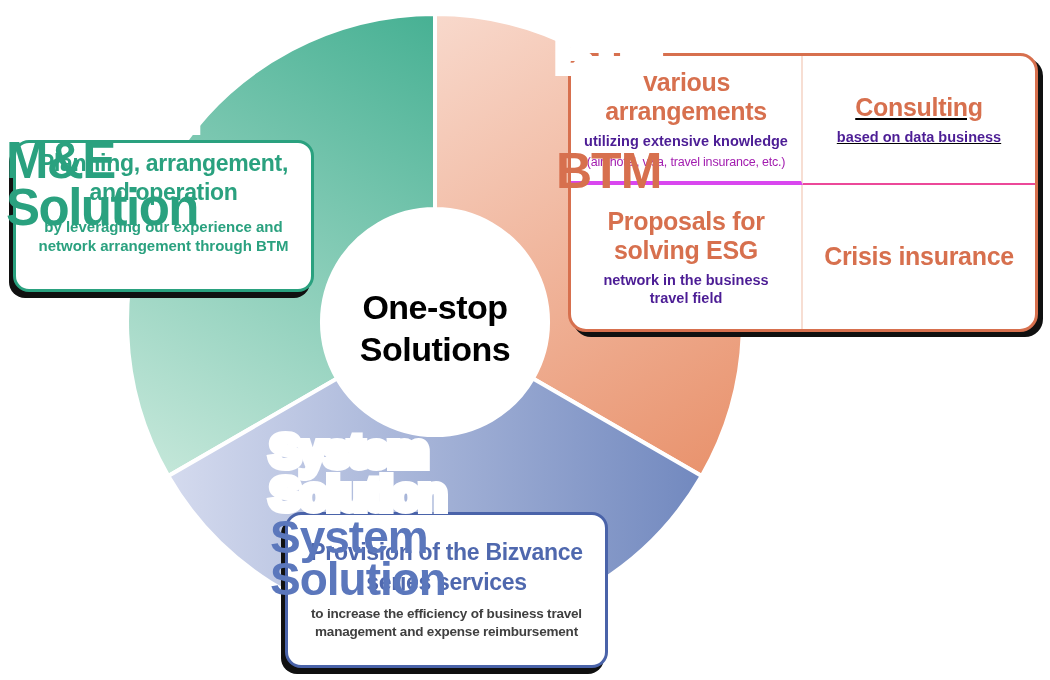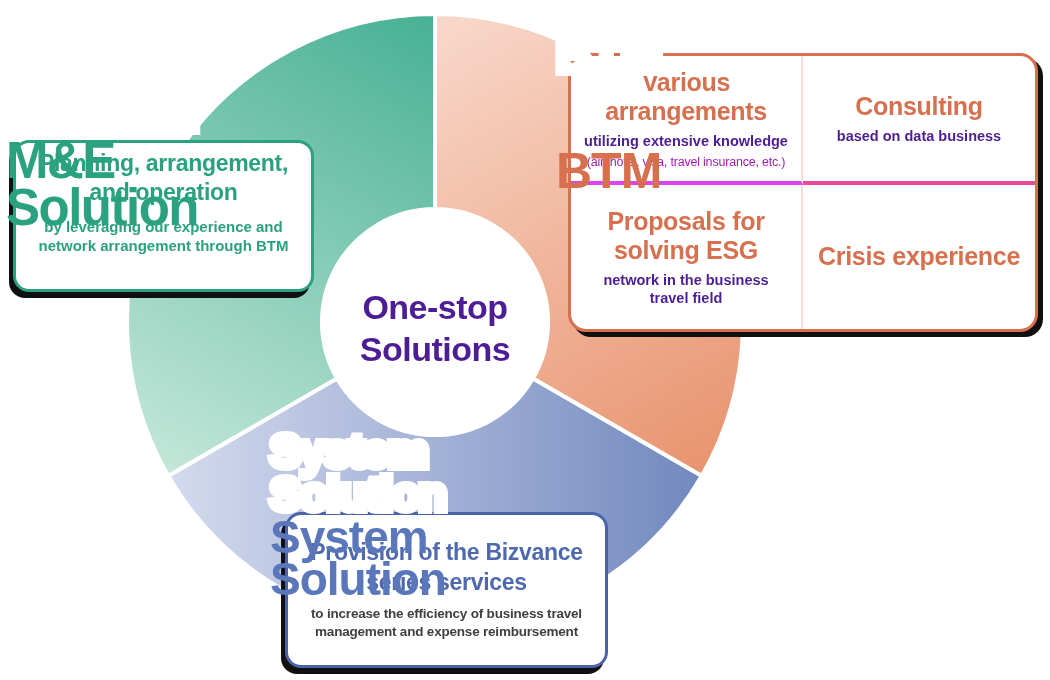--- a/index.html
+++ b/index.html
@@ -13,21 +13,21 @@
   .title { position:absolute; font-weight:800; white-space:pre-line; z-index:30; }
   .title .outline { position:absolute; inset:0; -webkit-text-stroke:8px #ffffff; color:#ffffff; }
   .title .fill { position:relative; }
   #title-me     { left:6px;   top:44px;  font-size:51px; line-height:0.92; letter-spacing:-1.5px; color:#2aa17f; }
   #title-btm    { left:556px; top:18px;  font-size:50px; letter-spacing:-1px;  color:#d7704e;margin-top:8px; }
   #title-system { left:270px; top:430px; font-size:46px; line-height:0.93; letter-spacing:-1px; color:#5b77bc; }
 
   #center-label {
     position:absolute; left:315px; top:286px; width:240px; text-align:center;
     font-size:34px; line-height:1.24; font-weight:bold; letter-spacing:-0.5px;
-    color:#4c1d95; white-space:pre-line; z-index:10;
+    color:#000000; white-space:pre-line; z-index:10;
   }
 
   .card { position:absolute; background:#ffffff; box-sizing:border-box; z-index:20; }
 
   #card-me {
     left:13px; top:140px; width:301px; height:152px;
     border:3px solid #2aa17f; border-radius:16px; box-shadow:-4px 6px 0 #101010;
     display:flex; flex-direction:column; justify-content:flex-start; gap:10px;
     padding:6px 8px; text-align:center;
   }
@@ -35,21 +35,21 @@
   #card-me .body    { font-size:15px; font-weight:bold; color:#2aa17f; line-height:1.3; }
 
   #card-btm {
     left:568px; top:53px; width:470px; height:279px;
     border:3px solid #d7704e; border-radius:18px; box-shadow:5px 5px 0 #101010;
     display:grid; grid-template-columns:1fr 1fr; grid-template-rows:129px 1fr; overflow:hidden;
   }
   .btm-cell { display:flex; flex-direction:column; justify-content:center; align-items:center;
               text-align:center; padding:4px 2px; gap:5px; }
   .btm-cell.c1 { border-right:2px solid #f7ded3; border-bottom:4px solid #d946ef; }
-  .btm-cell.c2 { border-bottom:4px solid #ec4899; }
+  .btm-cell.c2 { border-bottom:2px solid #ec4899;text-decoration:underline; }
   .btm-cell.c3 { border-right:2px solid #f7ded3; }
   .btm-heading { font-size:25px; font-weight:bold; color:#d7704e; line-height:1.18; letter-spacing:-0.3px; max-width:210px; }
   .btm-sub     { font-size:14.5px; font-weight:bold; color:#4c1d95; line-height:1.25; max-width:190px; }
   .btm-sub.one-line { max-width:none; white-space:nowrap; }
   .btm-note    { font-size:12.5px; font-weight:normal; color:#a21caf; letter-spacing:-0.2px; white-space:nowrap; }
 
   #card-system {
     left:285px; top:512px; width:323px; height:156px;
     border:3px solid #4a63a9; border-radius:16px; box-shadow:-4px 6px 0 #101010;
     display:flex; flex-direction:column; justify-content:center; gap:7px;
@@ -110,21 +110,21 @@
     </div>
     <div class="btm-cell c2">
       <div class="btm-heading">Consulting</div>
       <div class="btm-sub">based on data business</div>
     </div>
     <div class="btm-cell c3">
       <div class="btm-heading">Proposals for solving ESG</div>
       <div class="btm-sub">network in the business travel field</div>
     </div>
     <div class="btm-cell c4">
-      <div class="btm-heading">Crisis experience</div>
+      <div class="btm-heading">Crisis insurance</div>
     </div>
   </div>
 
   <div class="title" id="title-system">
     <span class="outline">System
 Solution</span>
     <span class="fill">System
 Solution</span>
   </div>
   <div class="card" id="card-system">

